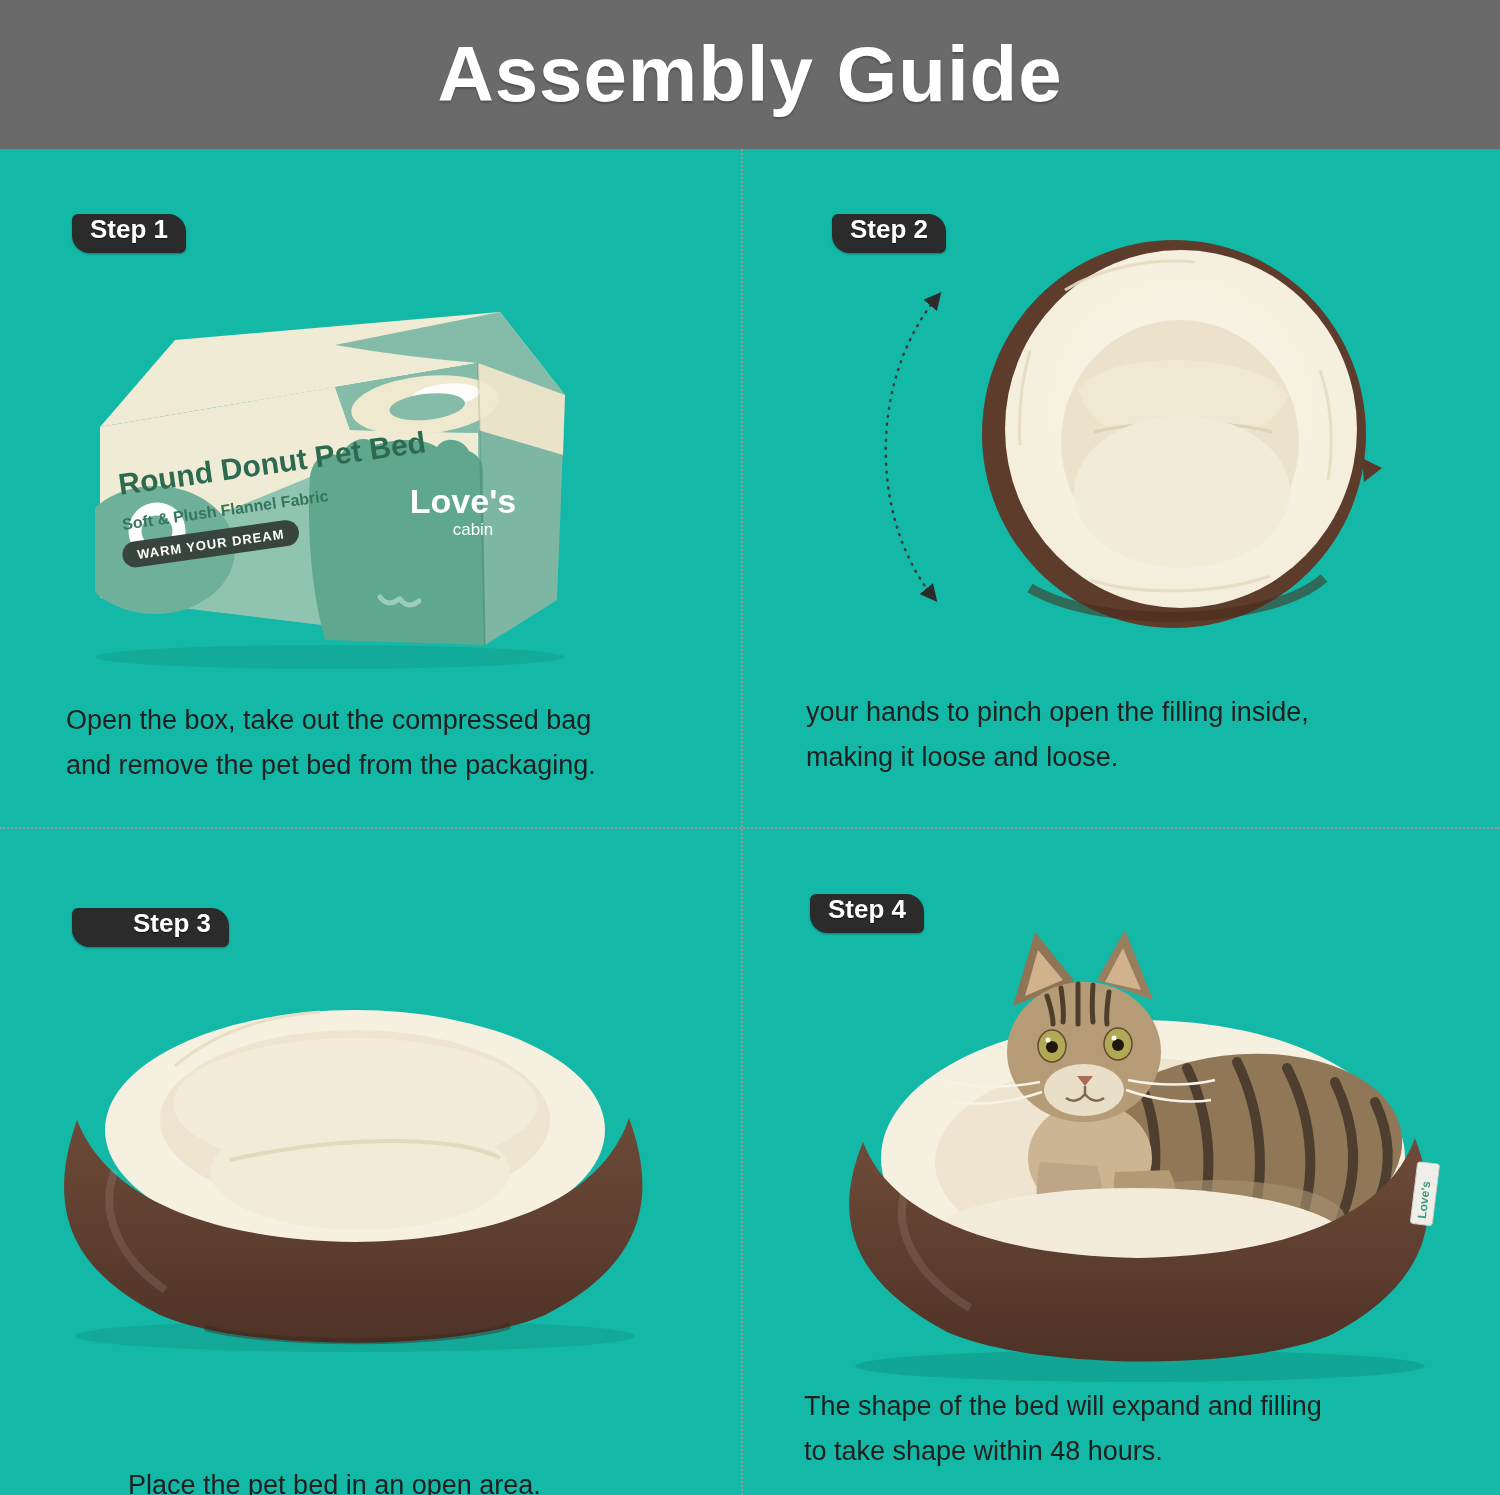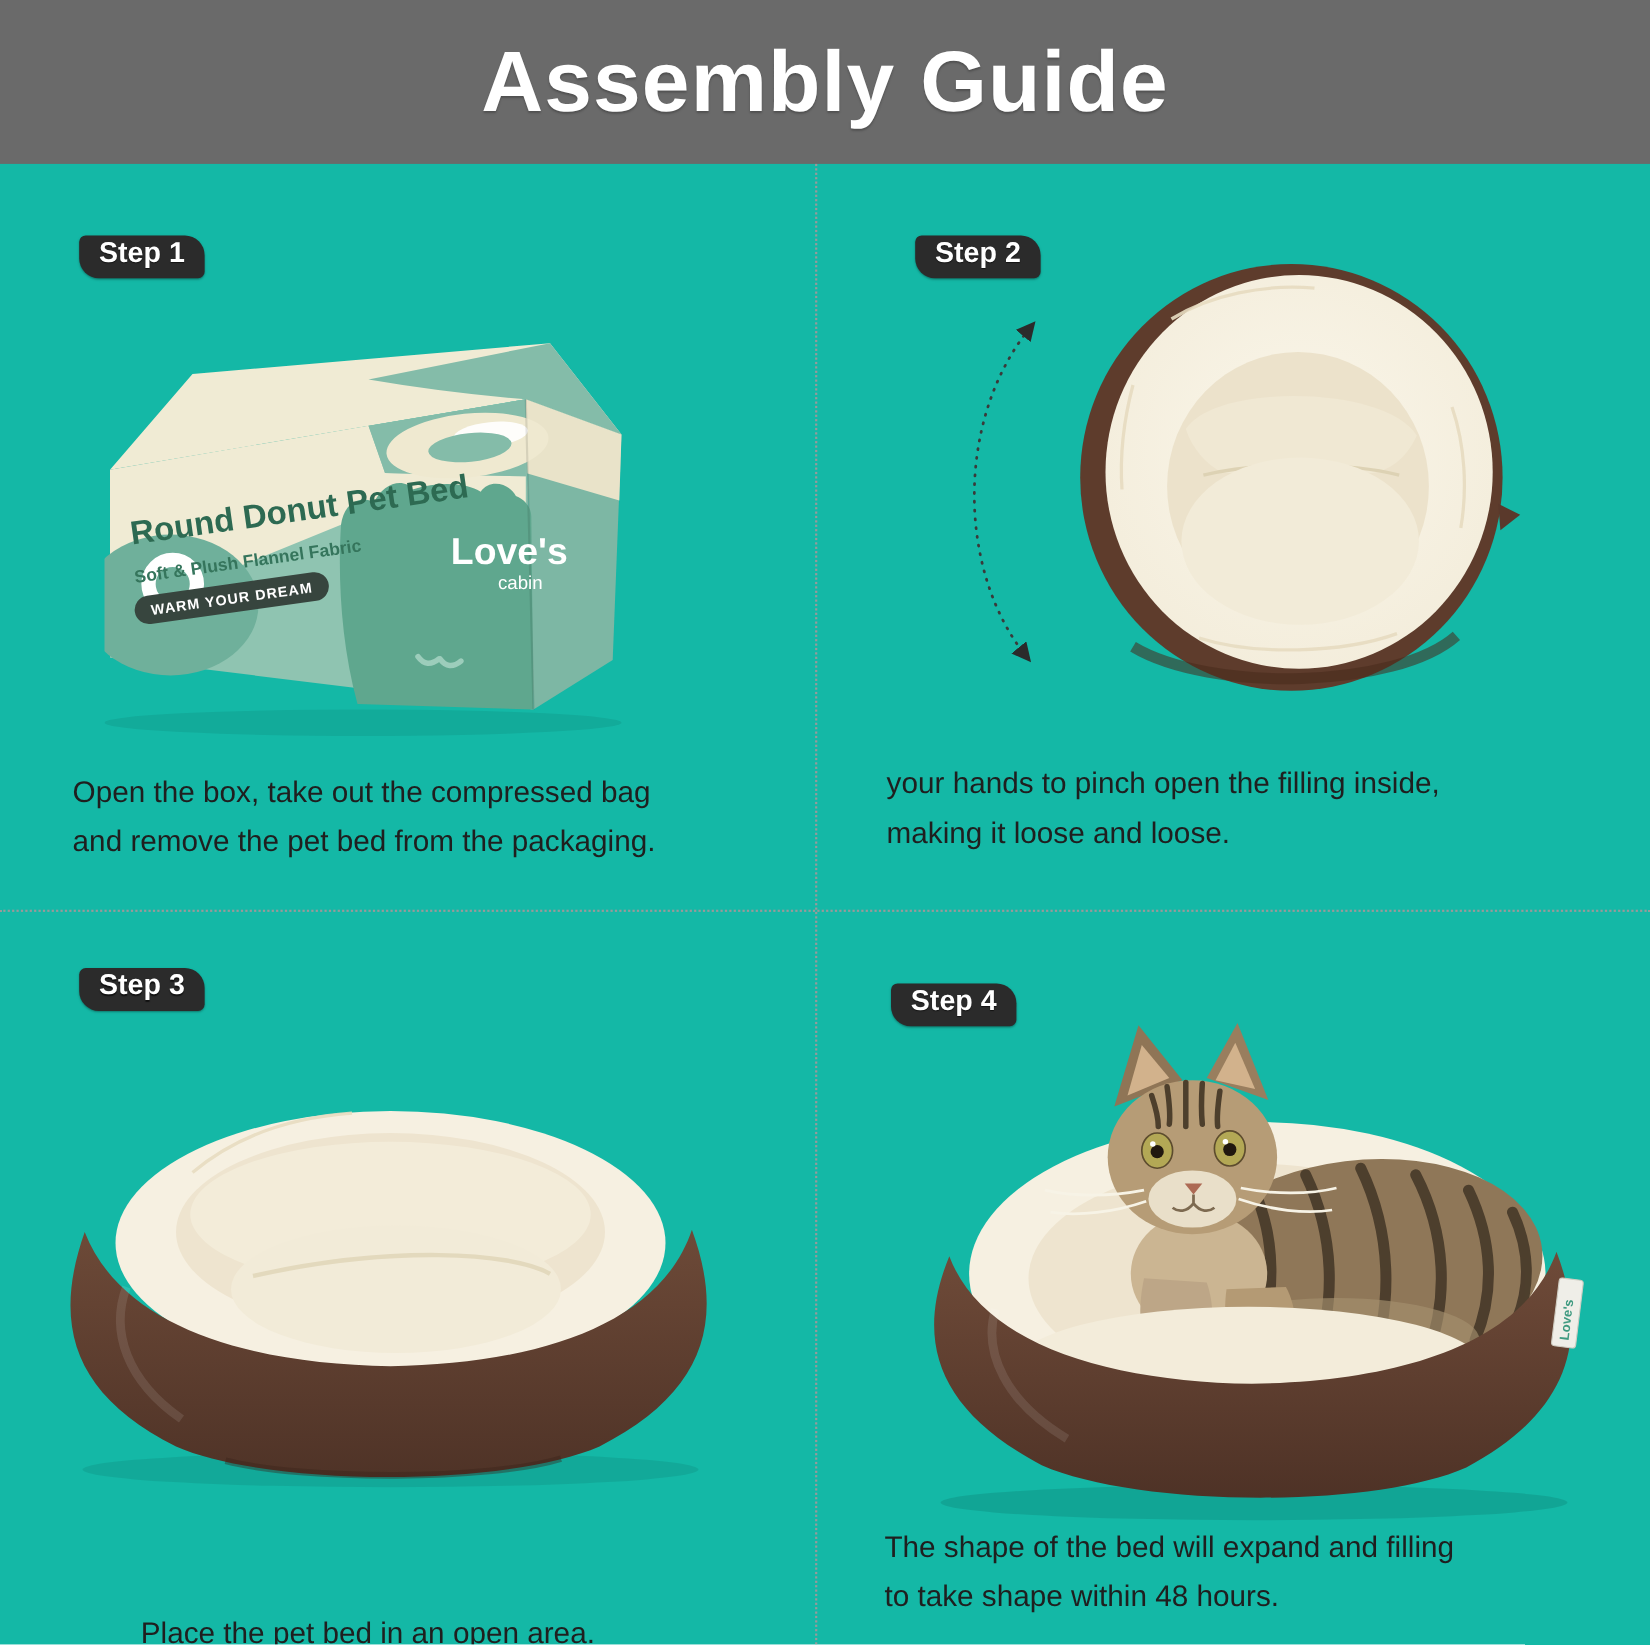--- a/index.html
+++ b/index.html
@@ -50,21 +50,21 @@
 
   <div class="divider-v"></div>
   <div class="divider-h"></div>
 
   <div class="badge" style="left:72px;top:214px;">
     <span>Step 1</span>
   </div>
   <div class="badge" style="left:808px;top:214px;margin-left:24px;">
     <span>Step 2</span>
   </div>
-  <div class="badge" style="left:72px;top:880px;">
+  <div class="badge" style="left:72px;top:908px;padding-left:43px;">
     <span>Step 3</span>
   </div>
   <div class="badge" style="left:810px;top:894px;">
     <span>Step 4</span>
   </div>
 
   <svg class="illus" style="left:95px;top:305px;" width="550" height="365" viewBox="0 0 550 365">
     <ellipse cx="235" cy="352" rx="235" ry="12" fill="rgba(0,0,0,0.07)"></ellipse>
 
     <polygon points="5,122 80,35 405,7 470,90 383,58" fill="#f0ebd4"></polygon>

